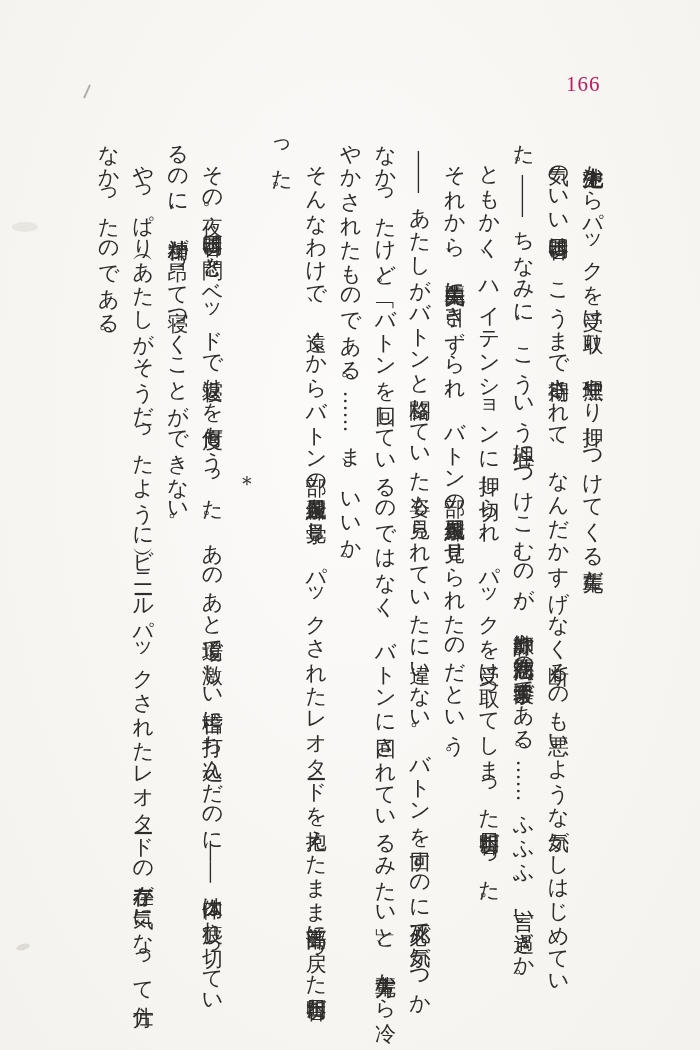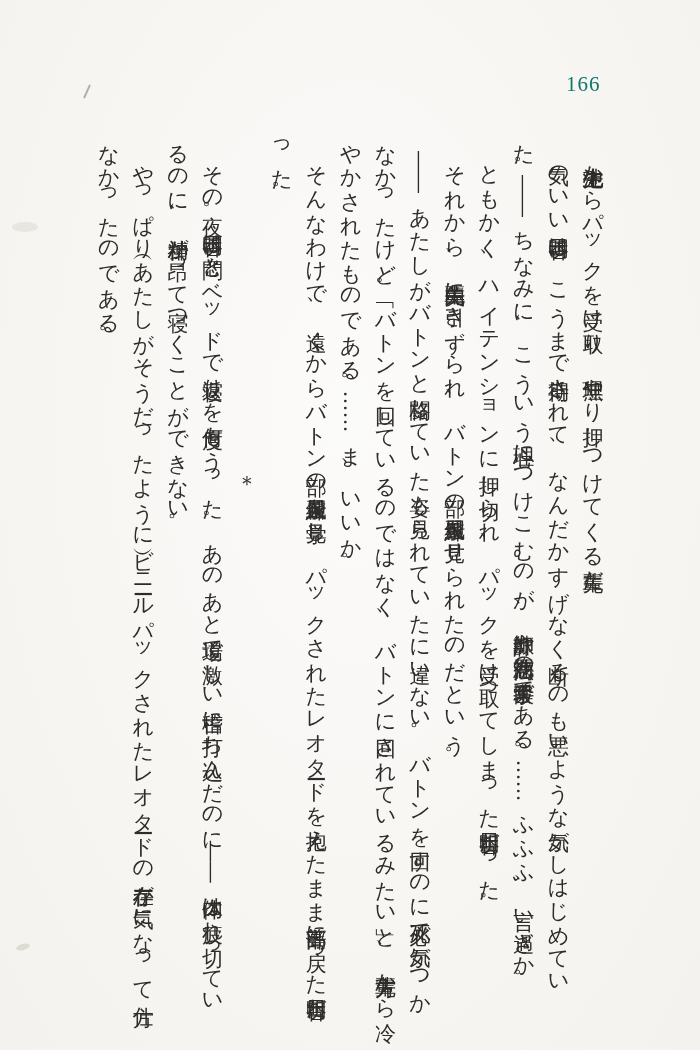--- a/index.html
+++ b/index.html
@@ -13,21 +13,21 @@
     overflow: hidden;
     background-color: #f8f7f4;
     background-image: radial-gradient(ellipse at 50% 40%, rgba(255,255,255,0.5) 0%, rgba(234,232,226,0.35) 100%);
     font-family: "DejaVu Serif", "Liberation Serif", serif;
   }
   .page-number {
     position: absolute;
     top: 72px;
     left: 566px;
     font-size: 21px;
-    color: #0f766e;
+    color: #be185d;
     letter-spacing: 1px;
     font-family: "Liberation Serif", "DejaVu Serif", serif;
   }
   .text-body {
     position: absolute;
     top: 130px;
     right: 90px;
     width: 556px;
     height: 880px;
     writing-mode: vertical-rl;

